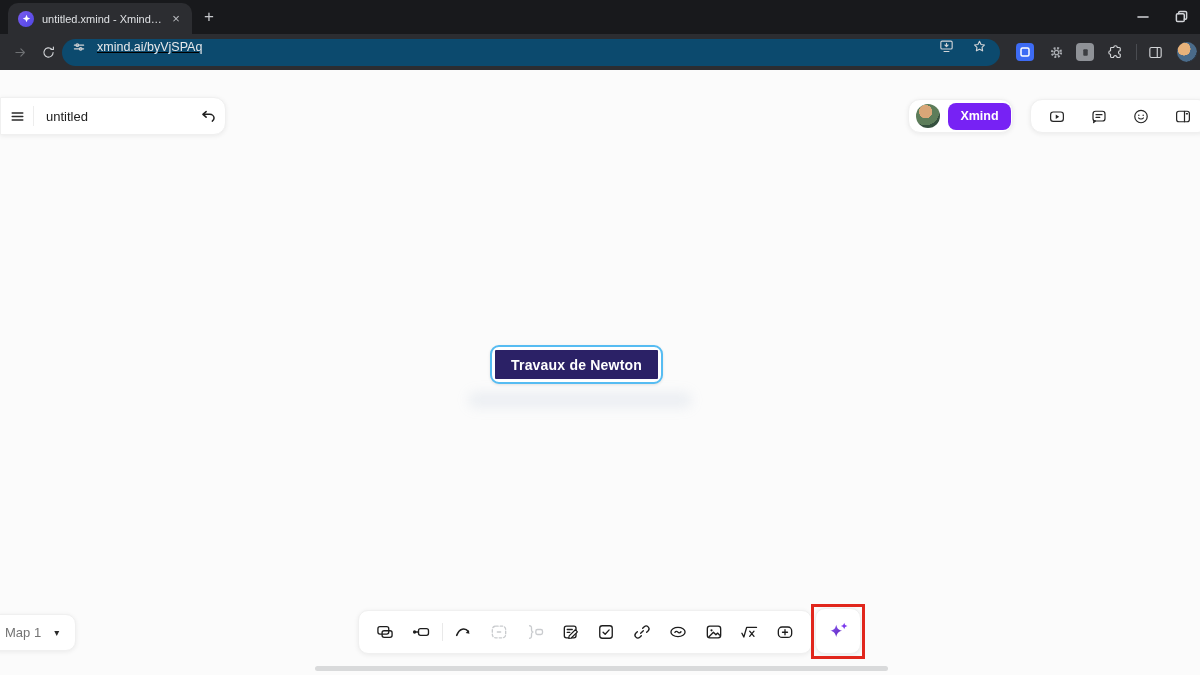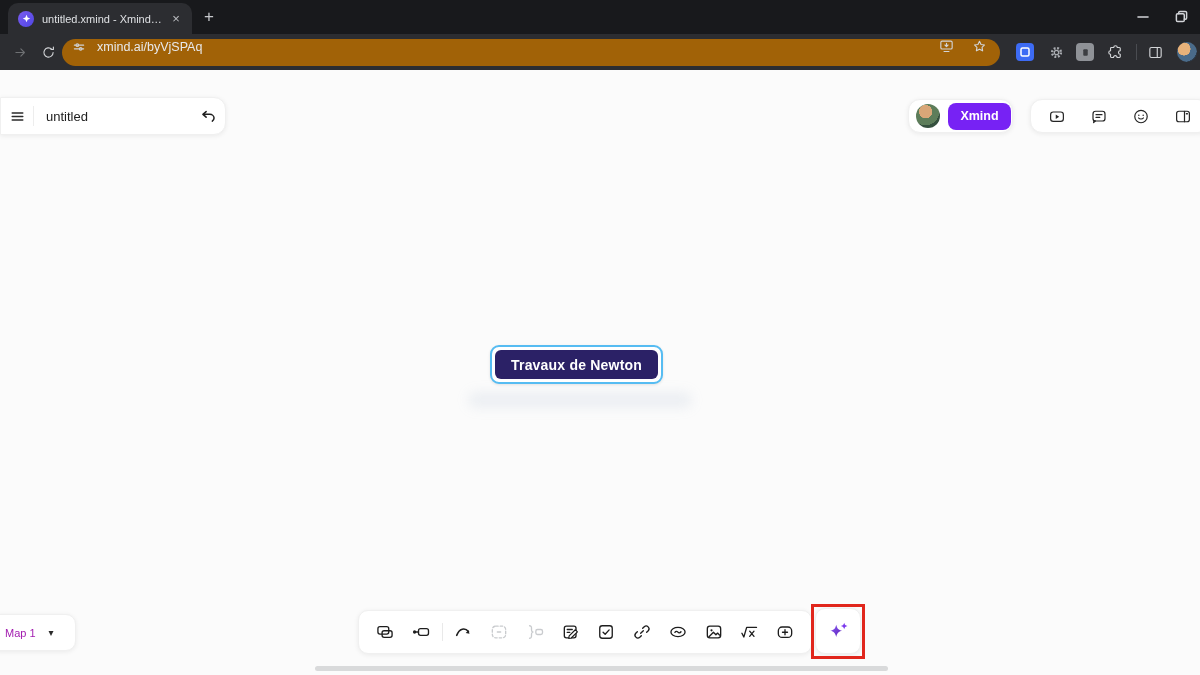--- a/index.html
+++ b/index.html
@@ -17,21 +17,21 @@
                overflow:hidden; text-overflow:ellipsis; }
   .tab-close { width:16px; height:16px; display:flex; align-items:center; justify-content:center;
                color:#bcbec2; font-size:13px; border-radius:50%; flex:0 0 auto; }
   .new-tab { position:absolute; left:199px; top:7px; width:20px; height:20px; color:#c6c8cc;
              font-size:17px; line-height:19px; text-align:center; }
   .win-btn { position:absolute; top:0; width:26px; height:33px; display:flex; align-items:center;
              justify-content:center; color:#d2d4d8; }
   .toolbar-row { position:absolute; left:0; top:34px; width:1200px; height:36px; background:#2c2d31; }
   .nav-ico { position:absolute; top:6px; width:24px; height:24px; display:flex; align-items:center; justify-content:center; }
   .url-pill { position:absolute; left:62px; top:39px; width:938px; height:27px; border-radius:14px;
-              background:#a16207; display:flex; align-items:center; padding:0 12px 12px 9px; }
+              background:#0c4a6e; display:flex; align-items:center; padding:0 12px 12px 9px;text-decoration:underline; }
   .url-text { margin-left:10px; font-size:12.5px; color:#e8e9eb; flex:1; }
   .pill-right { display:flex; align-items:center; gap:16px; }
   .ext-ico { position:absolute; top:43px; width:18px; height:18px; display:flex; align-items:center; justify-content:center; }
   .ext-chip { border-radius:4px; }
   .chip-blue { background:#3d6bf4; }
   .chip-gray { background:#8f9297; }
   .vsep { position:absolute; left:1136px; top:44px; width:1px; height:16px; background:#4a4c51; }
   .b-avatar { position:absolute; left:1177px; top:42px; width:20px; height:20px; border-radius:50%;
               background:radial-gradient(circle at 35% 35%, #e8b27a 0 35%, #4a6b8a 36% 70%, #2d3e50 71%); }
 
@@ -53,30 +53,30 @@
   .share-btn { margin-left:8px; width:63px; height:27px; border-radius:8px; background:#7722f4;
                color:#fff; font-size:12.5px; font-weight:bold; display:flex; align-items:center; justify-content:center; }
 
   .tools-pill { position:absolute; left:1030px; top:29px; width:180px; height:34px; border-radius:12px;
                 display:flex; align-items:center; padding:0 17px; gap:24px; }
   .tool-ico { width:21px; height:21px; color:#252525; }
 
   
   .sel-ring { position:absolute; left:490px; top:275px; width:173px; height:39px; border:2px solid #56bcf2;
               border-radius:9px; background:#fff; box-shadow:0 1px 3px rgba(0,0,0,.10); }
-  .topic { position:absolute; left:3px; top:3px; right:3px; bottom:3px; border-radius:6px; background:#2b2166;
+  .topic { position:absolute; left:3px; top:3px; right:3px; bottom:3px; border-radius:1px; background:#2b2166;
            display:flex; align-items:center; justify-content:center; color:#fff; font-size:14px;
            font-weight:600; letter-spacing:.2px; }
   .ghost { position:absolute; left:468px; top:322px; width:224px; height:16px; border-radius:8px;
            background:rgba(150,170,200,.14); filter:blur(6px); }
 
   
   .map-pill { position:absolute; left:-12px; top:544px; width:88px; height:37px; border-radius:10px;
               display:flex; align-items:center; padding-left:16px; }
-  .map-label { font-size:11px; color:#a21caf; }
+  .map-label { font-size:13px; color:#737373; }
   .map-caret { margin-left:13px; font-size:10px; color:#2a2a2a; }
 
   .bottom-bar { position:absolute; left:358px; top:540px; width:454px; height:44px; border-radius:10px;
                 display:flex; align-items:center; padding:0 8px; }
   .tb-btn { width:36px; height:44px; display:flex; align-items:center; justify-content:center; color:#1e1e1e; }
   .tb-btn.disabled { color:#c9cbce; }
   .tb-btn svg { width:20px; height:20px; }
   .tb-sep { width:1px; height:18px; background:#e9e9e9; margin:0 3px; }
 
   .ai-btn { position:absolute; left:815px; top:538px; width:46px; height:46px; border-radius:10px;

